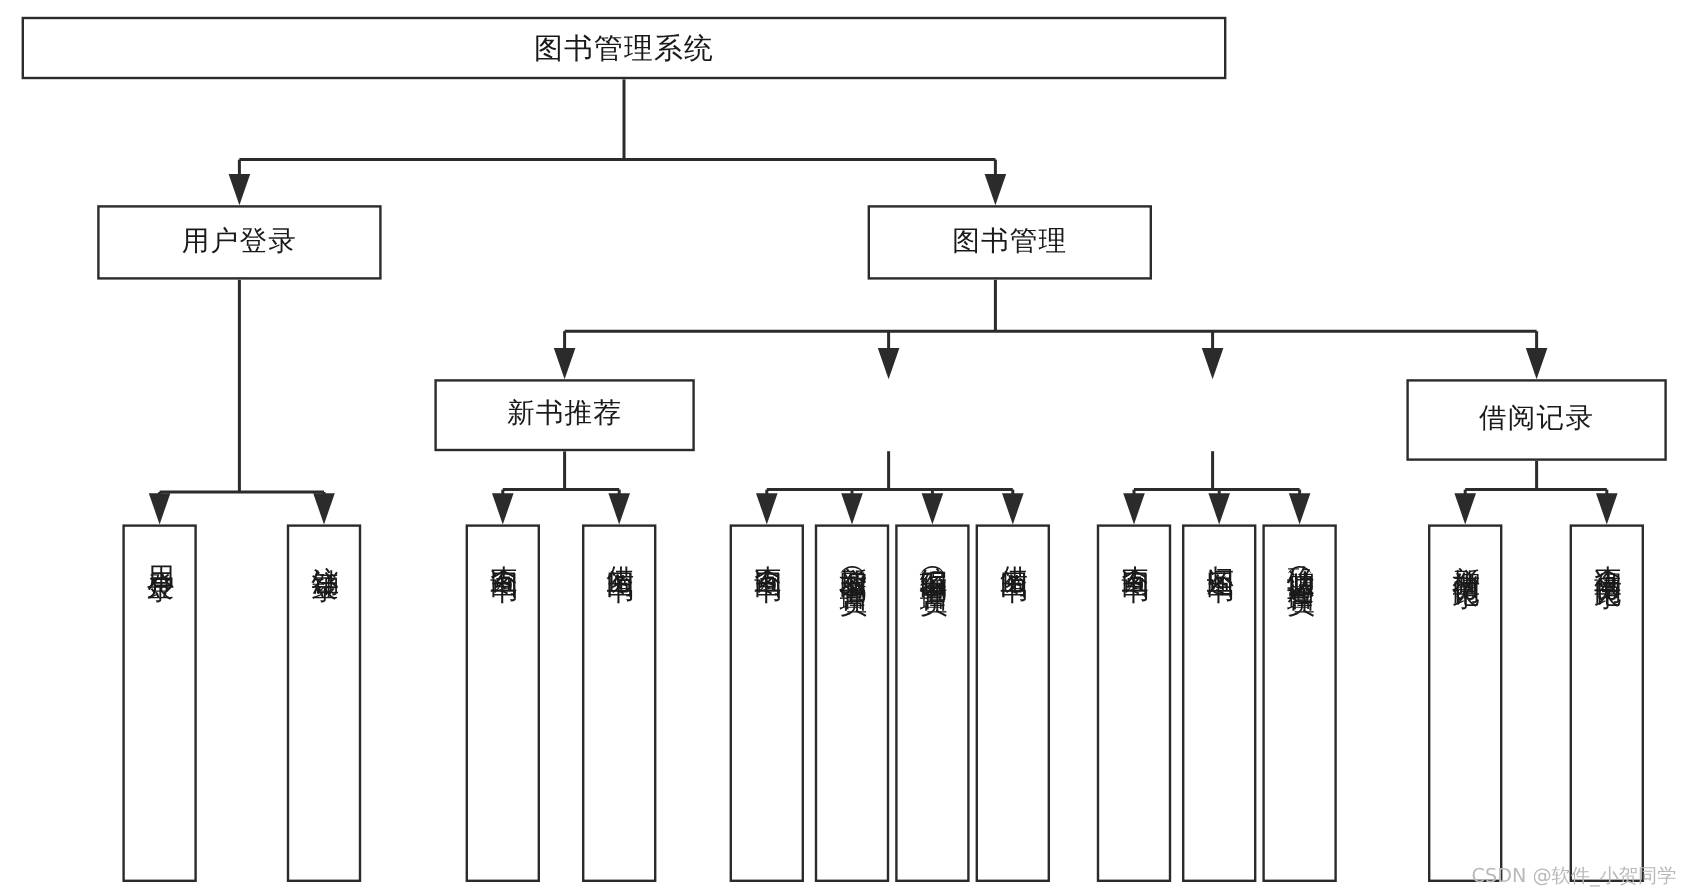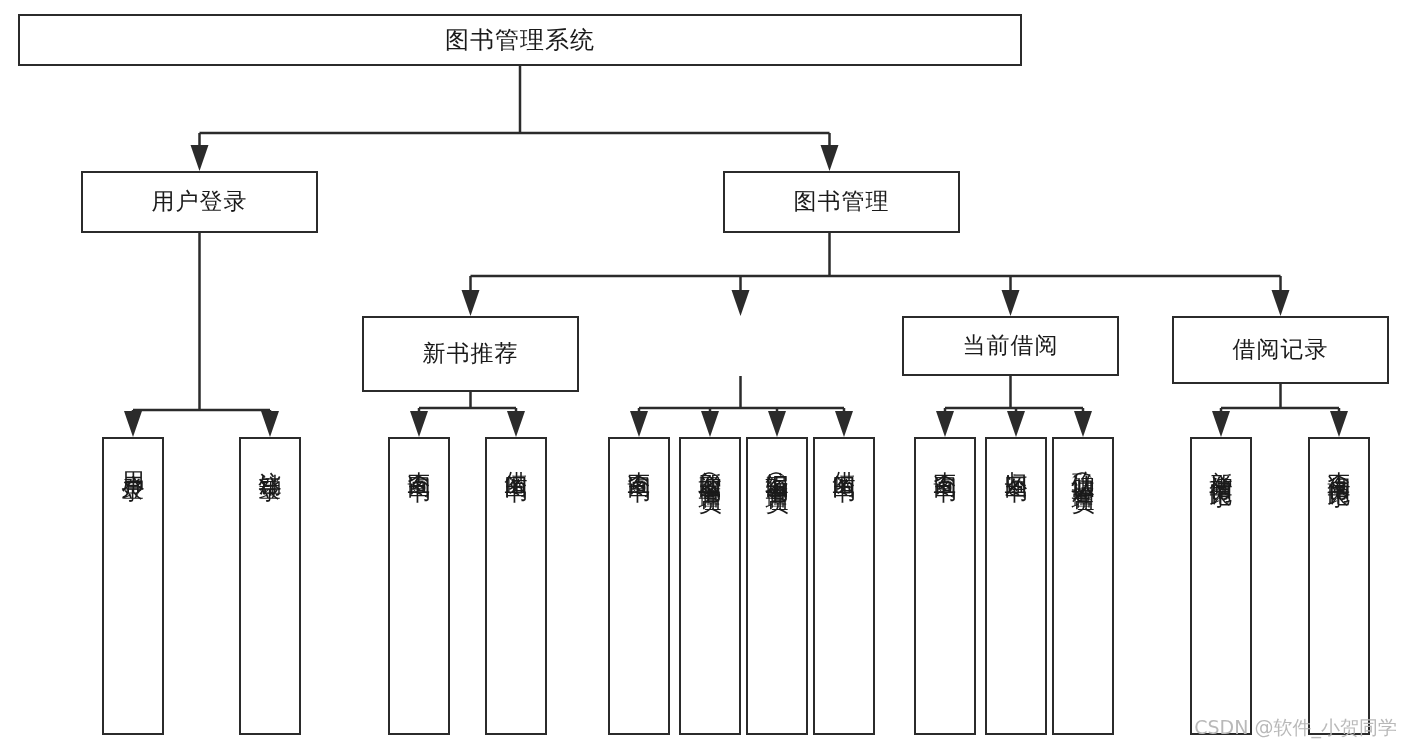--- a/index.html
+++ b/index.html
@@ -58,21 +58,21 @@
     writing-mode: vertical-rl;
     text-orientation: upright;
     white-space: nowrap;
     line-height: 1;
     letter-spacing: 3px;
   }
   .watermark {
     position: absolute;
     right: 8px;
     bottom: 6px;
-    font-size: 19px;
+    font-size: 16px;
     color: #b9b9b9;
     z-index: 5;
     white-space: nowrap;
     font-family: "DejaVu Sans", "Liberation Sans", sans-serif;
   }
 </style>
 </head>
 <body>
 
 <div id="canvas">
@@ -136,25 +136,22 @@
     <span>图书管理系统</span>
   </div>
 
   <div class="node h" style="left: 81px; top: 171px; width: 237px; height: 62px;">
     <span>用户登录</span>
   </div>
   <div class="node h" style="left: 711px; top: 171px; width: 237px; height: 62px; margin-left: 12px;">
     <span>图书管理</span>
   </div>
 
-  <div class="node h" style="left: 362px; top: 316px; width: 217px; height: 76px;">
+  <div class="node h" style="left: 362px; top: 316px; width: 217px; height: 60px;">
     <span>新书推荐</span>
-  </div>
-  <div class="node h" style="left: 902px; top: 316px; width: 217px; height: 60px;">
-    <span>当前借阅</span>
   </div>
   <div class="node h" style="left: 1172px; top: 316px; width: 217px; height: 68px;">
     <span>借阅记录</span>
   </div>
 
   <div class="node v" style="left: 102px; top: 437px; width: 62px; height: 298px;">
     <span class="vtext">用户登录</span>
   </div>
   <div class="node v" style="left: 239px; top: 437px; width: 62px; height: 298px;">
     <span class="vtext">注销登录</span>

